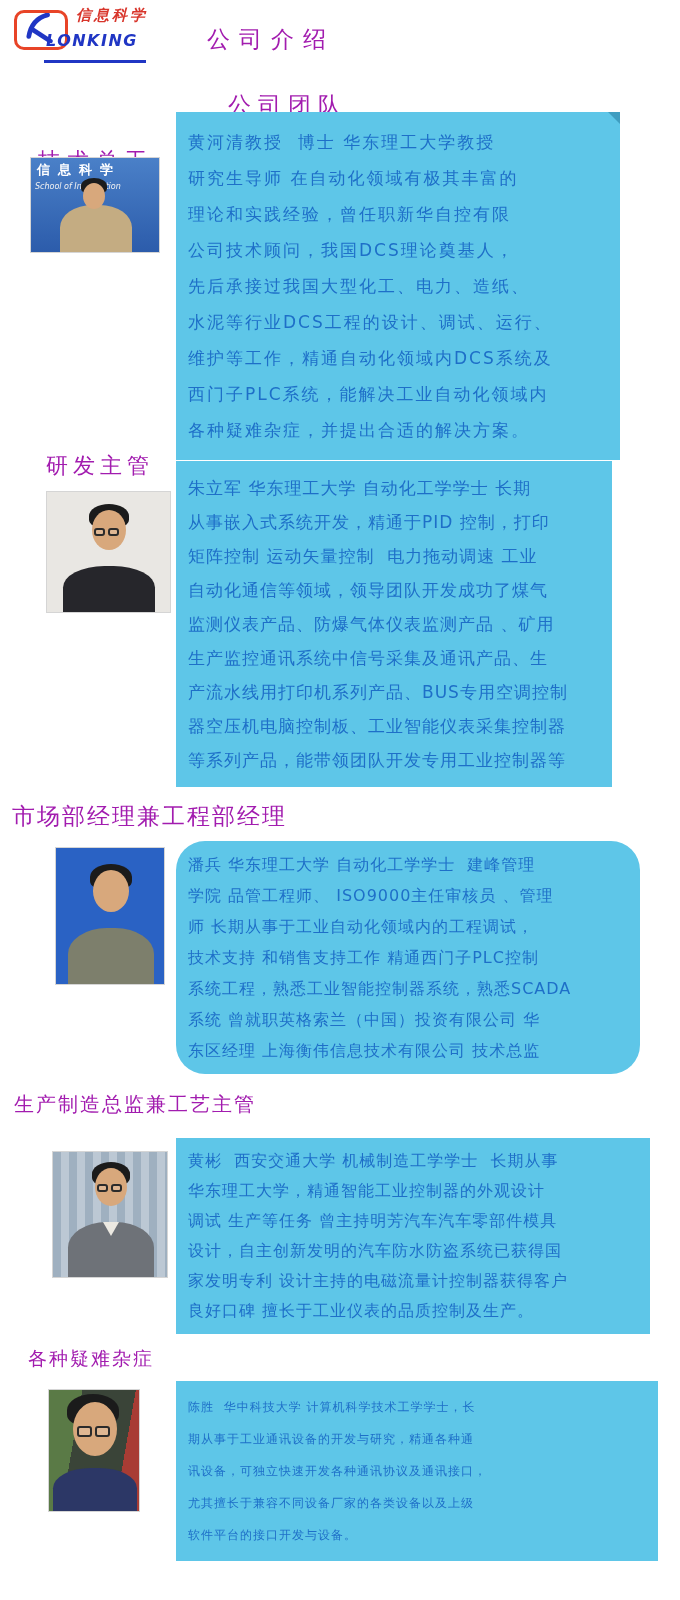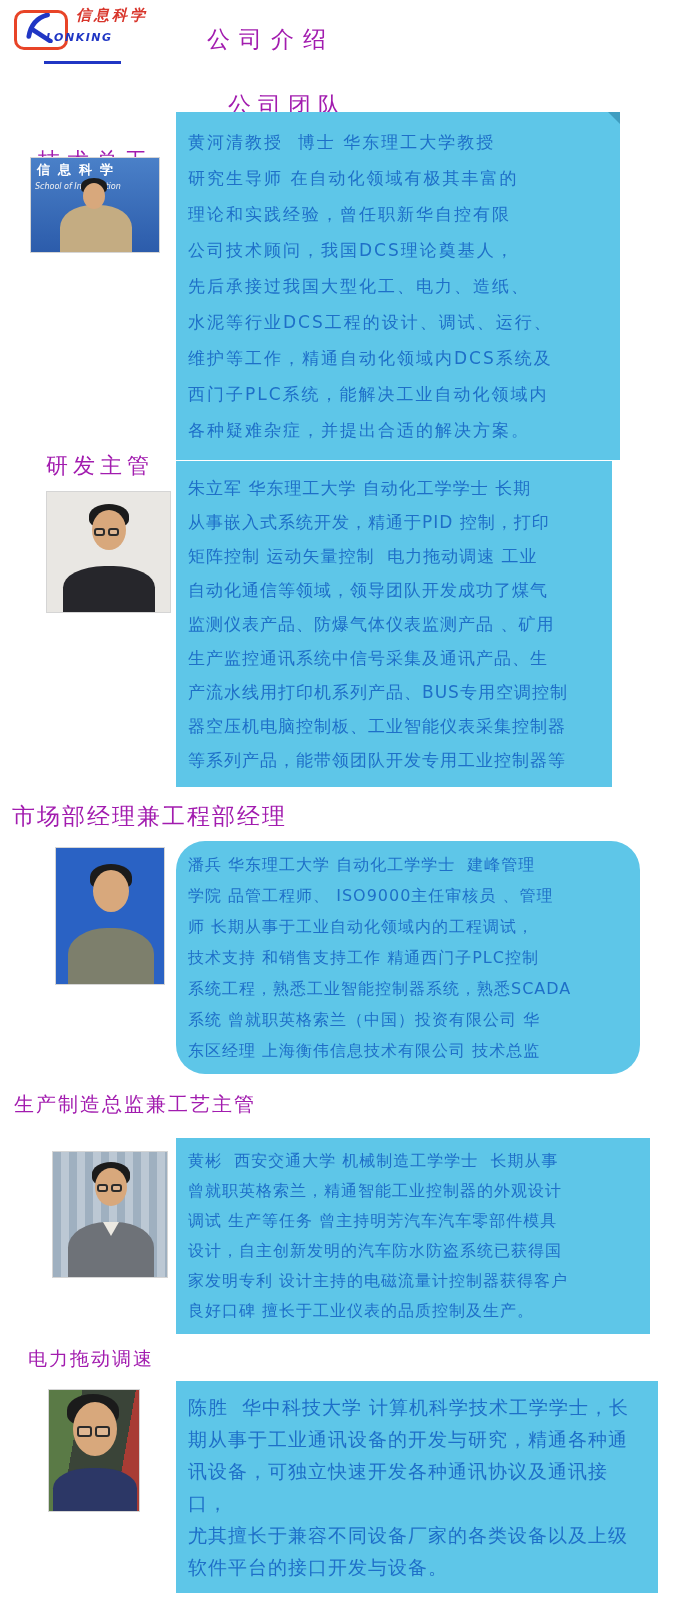--- a/index.html
+++ b/index.html
@@ -7,40 +7,40 @@
     position:relative;width:680px;height:1600px;background:#ffffff;
     font-family:"DejaVu Sans",sans-serif;overflow:hidden;
   }
   
   .logo{position:absolute;left:12px;top:8px;width:160px;height:52px;cursor:pointer;}
   .logo-box{position:absolute;left:2px;top:2px;width:54px;height:40px;
     border:3px solid #e84427;border-radius:10px;box-sizing:border-box;
     display:flex;align-items:center;justify-content:center;background:#fff;}
   .brand-cn{position:absolute;left:64px;top:-2px;font-size:15px;font-weight:bold;
     font-style:italic;color:#d8352b;letter-spacing:3px;white-space:nowrap;}
-  .brand-en{position:absolute;left:32px;top:23px;font-size:11px;font-weight:bold;
+  .brand-en{position:absolute;left:32px;top:23px;font-size:16px;font-weight:bold;
     font-style:italic;color:#2036c4;letter-spacing:1.5px;
-    border-bottom:3px solid #2036c4;padding:0 8px 17px 2px;white-space:nowrap;}
+    border-bottom:3px solid #2036c4;padding:0 8px 10px 2px;white-space:nowrap;}
   
   .red-heading{position:absolute;color:#a21caf;white-space:nowrap;}
   .page-title{left:207px;top:24px;font-size:23px;letter-spacing:9px;}
   .page-subtitle{left:228px;top:90px;font-size:23px;letter-spacing:7px;}
   .role-1{left:38px;top:114px;font-size:22px;letter-spacing:7px;margin-top:32px;}
   .role-2{left:46px;top:451px;font-size:22px;letter-spacing:5px;}
   .role-3{left:12px;top:801px;font-size:23px;letter-spacing:2px;}
   .role-4{left:14px;top:1091px;font-size:20px;letter-spacing:2px;}
   .role-5{left:28px;top:1346px;font-size:19px;letter-spacing:2px;}
   
   .bio{position:absolute;background:#5ec6e8;color:#1e6fc8;
     white-space:pre-wrap;box-sizing:content-box;}
   .bio-1{left:176px;top:112px;width:420px;padding:12px 12px;line-height:36px;font-size:17px;letter-spacing:2px;}
   .bio-2{left:176px;top:461px;width:412px;padding:10px 12px;line-height:34px;font-size:17px;letter-spacing:1px;}
   .bio-3{left:176px;top:841px;width:440px;padding:8px 12px;line-height:31px;font-size:16px;letter-spacing:1px;border-radius:29px;}
   .bio-4{left:176px;top:1138px;width:450px;padding:8px 12px;line-height:30px;font-size:16px;letter-spacing:1px;}
-  .bio-5{left:176px;top:1381px;width:458px;padding:10px 12px;line-height:32px;font-size:19px;letter-spacing:1px;}
+  .bio-5{left:176px;top:1381px;width:458px;padding:10px 12px;line-height:32px;font-size:12px;letter-spacing:1px;}
   .fold{position:absolute;top:0;right:0;width:0;height:0;
     border-left:12px solid transparent;border-top:12px solid #3f9dc0;}
   
   .photo{position:absolute;overflow:hidden;border:1px solid #d5d5d5;box-sizing:border-box;}
   .photo-1{left:30px;top:157px;width:130px;height:96px;
     background:linear-gradient(180deg,#4a80c8 0%,#2c5cab 100%);}
   .photo-2{left:46px;top:491px;width:125px;height:122px;background:#e9e7e3;}
   .photo-3{left:55px;top:847px;width:110px;height:138px;background:#2a62c4;}
   .photo-4{left:52px;top:1151px;width:116px;height:127px;
     background:repeating-linear-gradient(90deg,#9fb0c0 0 8px,#bcc8d4 8px 16px);}
@@ -158,27 +158,27 @@
   <div class="photo photo-4">
     <div class="body"></div>
     <div class="hair"></div>
     <div class="head"></div>
     <div class="glasses">
         <span></span>
         <span></span>
       </div>
   </div>
   <div class="bio bio-4">黄彬  西安交通大学 机械制造工学学士  长期从事
-曾就职英格索兰，精通智能工业控制器的外观设计
+华东理工大学，精通智能工业控制器的外观设计
 调试 生产等任务 曾主持明芳汽车汽车零部件模具
 设计，自主创新发明的汽车防水防盗系统已获得国
 家发明专利 设计主持的电磁流量计控制器获得客户
 良好口碑 擅长于工业仪表的品质控制及生产。</div>
 
-  <div class="red-heading role-5">电力拖动调速</div>
+  <div class="red-heading role-5">各种疑难杂症</div>
   <div class="photo photo-5">
     <div class="body"></div>
     <div class="hair"></div>
     <div class="head"></div>
     <div class="glasses">
         <span></span>
         <span></span>
       </div>
   </div>
   <div class="bio bio-5">陈胜  华中科技大学 计算机科学技术工学学士，长

